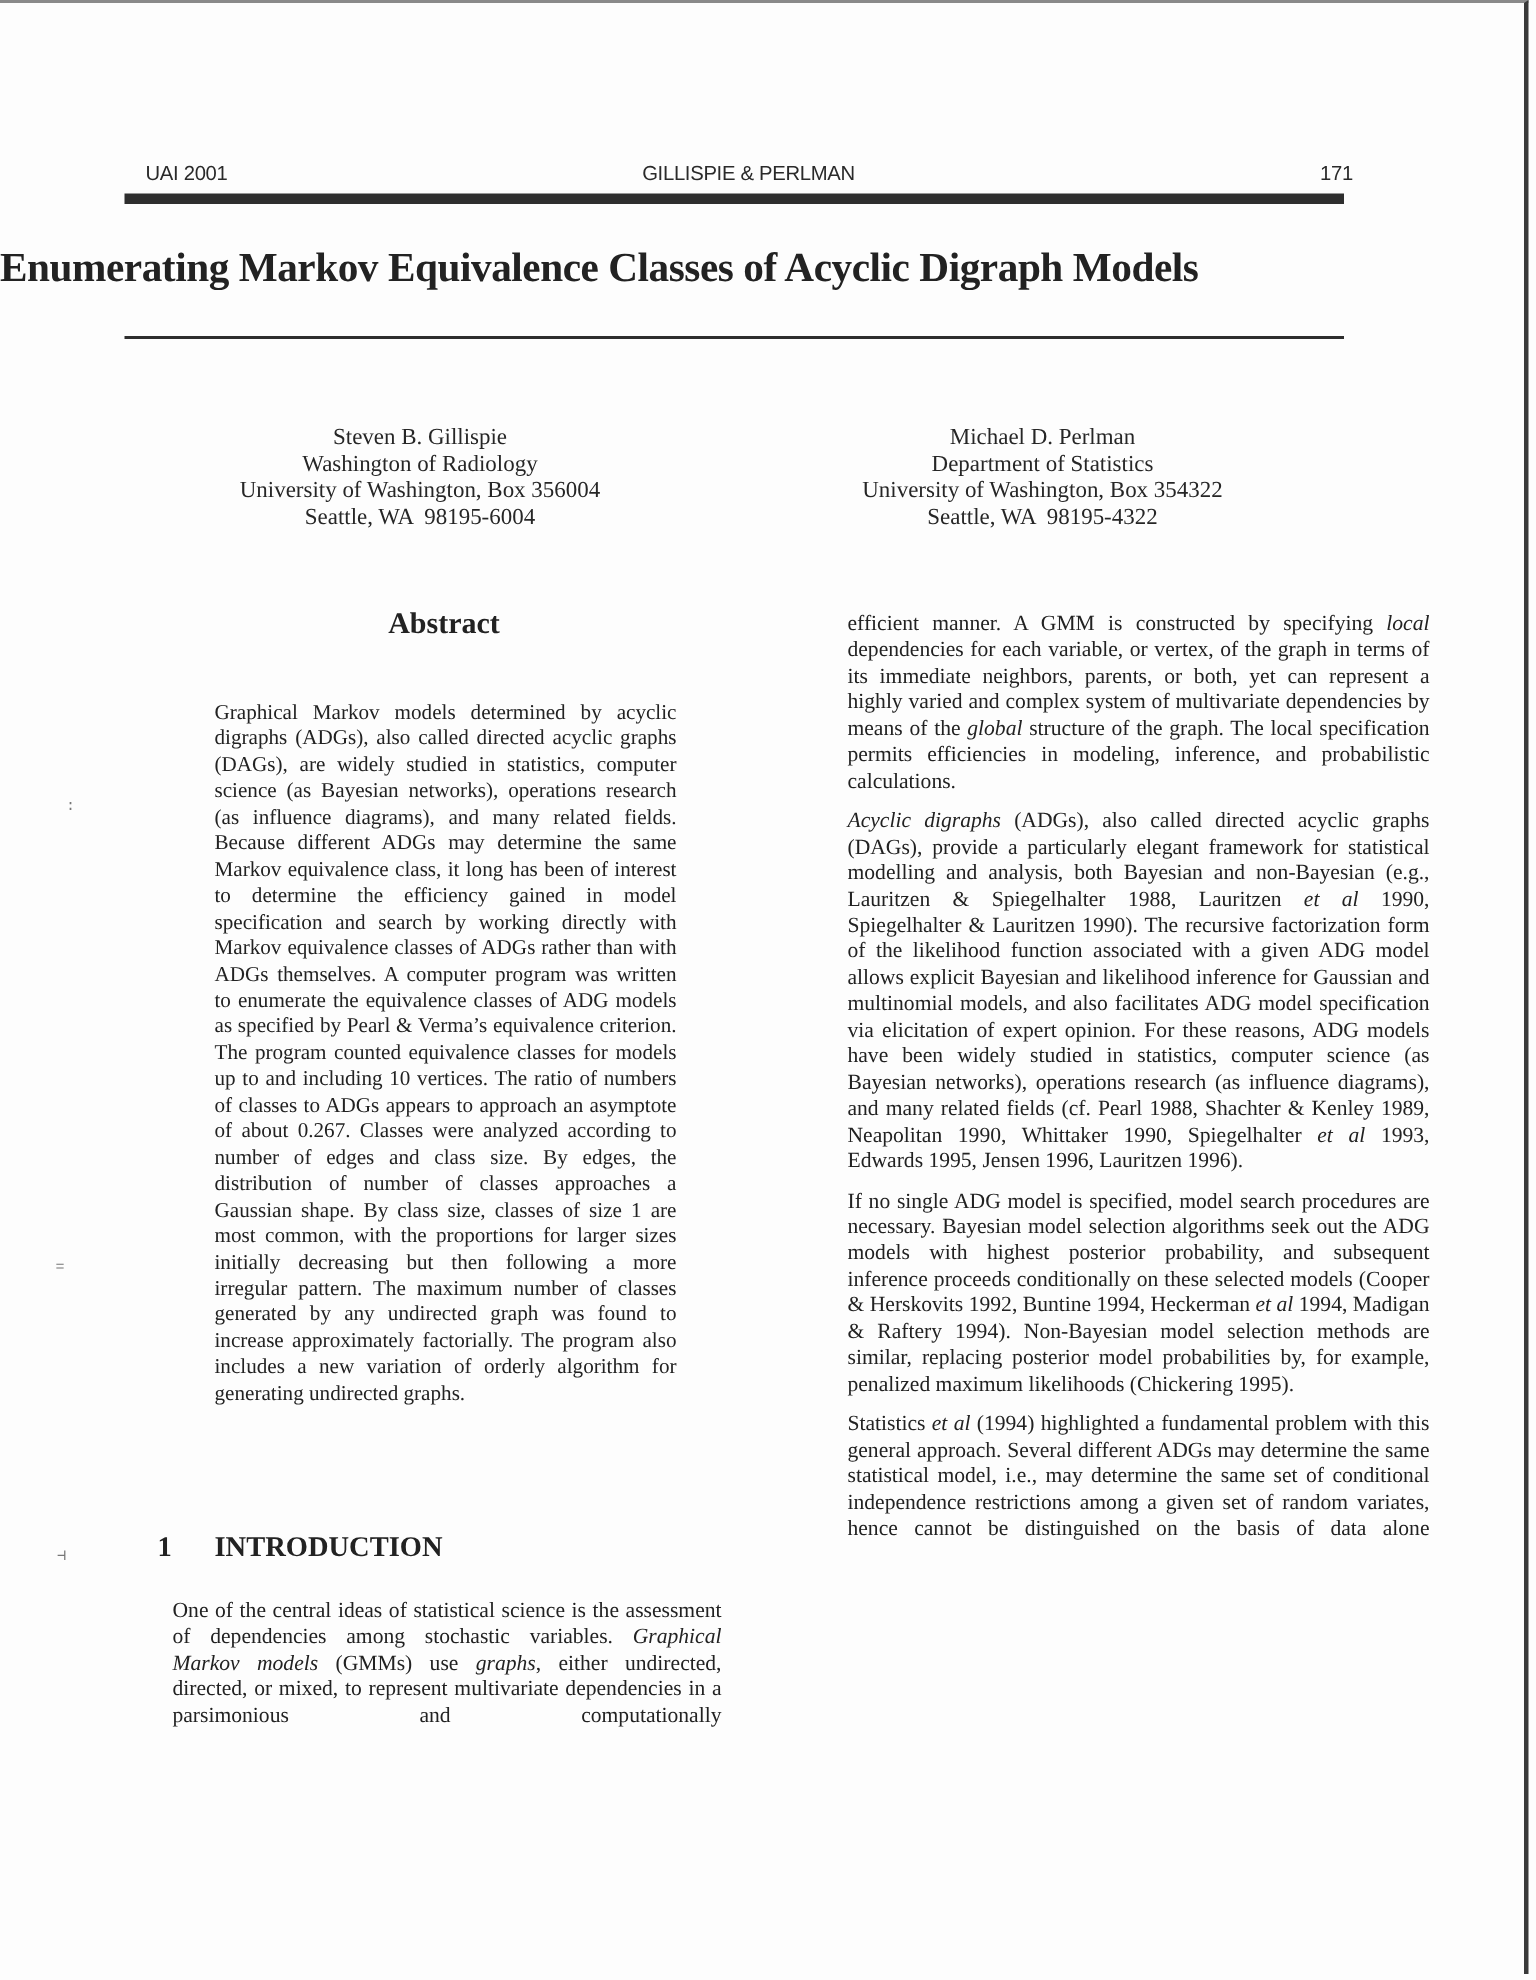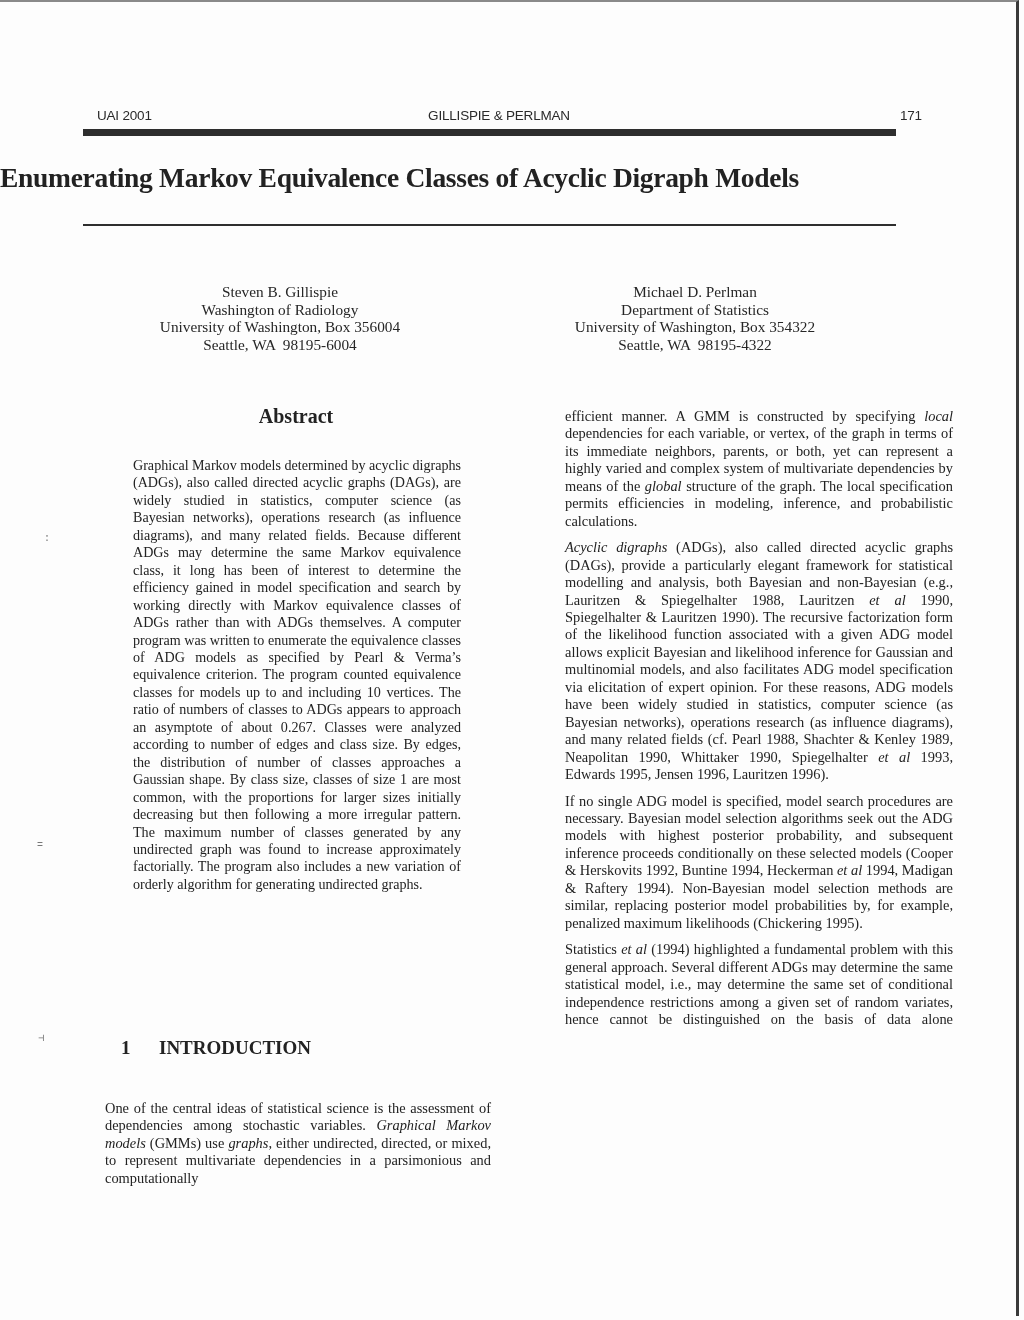--- a/index.html
+++ b/index.html
@@ -2,42 +2,42 @@
 <html><head>
   <meta charset="utf-8">
   <style>
     html, body { margin: 0; padding: 0; background: #fdfdfd; }
     body { width: 1024px; height: 1320px; position: relative; overflow: hidden; color: #1e1e1e; }
     .page-frame { position: absolute; left: 0; top: 0; width: 1019px; height: 1316px;
       border-top: 2px solid #8a8a8a; border-right: 3px solid #3a3a3a; box-sizing: border-box; }
     .running-head { position: absolute; top: 68px; font-family: "Liberation Sans", sans-serif; font-size: 13.5px; color: #2a2a2a; letter-spacing: -0.2px; margin-top: 40px; }
     #rh-left { left: 97px; }
     #rh-center { left: 0; width: 1024px; text-align: center; margin-left: -13px; }
-    #rh-right { left: 900px; }
+    #rh-right { left: 880px; }
     .rule-thick { position: absolute; left: 83px; top: 129px; width: 813px; height: 7px; background: #2e2e2e; }
     .rule-thin { position: absolute; left: 83px; top: 224px; width: 813px; height: 2px; background: #2e2e2e; }
     .paper-title { position: absolute; top: 162px; left: 0; width: 982px; text-align: left;
       font-family: "Liberation Serif", serif; font-weight: bold; font-size: 27.5px; color: #222; letter-spacing: -0.3px; }
     .author { position: absolute; top: 283px; width: 300px; text-align: center;
       font-family: "Liberation Serif", serif; font-size: 15.3px; line-height: 17.6px; color: #262626; }
     #author-1 { left: 130px; }
     #author-2 { left: 545px; }
     .author .name { font-weight: normal; }
     .col { position: absolute; font-family: "Liberation Serif", serif; font-size: 14.4px; line-height: 17.45px;
       text-align: justify; color: #222; }
     .abstract-head { position: absolute; top: 405px; left: 132px; width: 328px; text-align: center;
       font-family: "Liberation Serif", serif; font-weight: bold; font-size: 20px; color: #222; }
     #abstract-body { left: 133px; top: 457px; width: 328px; font-size: 14.1px; }
     .section-head { position: absolute; top: 1021px; left: 105px; font-family: "Liberation Serif", serif;
       font-weight: bold; font-size: 19px; color: #222; }
     .section-head .num { display: inline-block; width: 38px; }
-    #intro-left { left: 105px; top: 1100px; width: 386px; }
+    #intro-left { left: 105px; top: 1056px; width: 386px; }
     #right-col { left: 518px; top: 408px; width: 388px; margin-left: 47px; }
     #right-col p { margin: 0 0 9px 0; }
-    #intro-left p, #abstract-body p { margin: 0; }
+    #intro-left p, #abstract-body p { margin: 10px; }
     .justify-last p::after { content: ""; display: inline-block; width: 100%; }
     .margin-mark { position: absolute; font-family: "Liberation Mono", monospace; font-size: 10px; color: #777; }
   </style>
 </head>
 <body>
 
 <div class="page-frame"></div>
 
 <div class="running-head" id="rh-left">UAI 2001</div>
 <div class="running-head" id="rh-center">GILLISPIE &amp; PERLMAN</div>
@@ -58,21 +58,21 @@
   <div>Department of Statistics</div>
   <div>University of Washington, Box 354322</div>
   <div style="white-space:pre">Seattle, WA  98195-4322</div>
 </div>
 
 <h2 class="abstract-head" style="margin:0">Abstract</h2>
 <div class="col" id="abstract-body">
   <p>Graphical Markov models determined by acyclic digraphs (ADGs), also called directed acyclic graphs (DAGs), are widely studied in statistics, computer science (as Bayesian networks), operations research (as influence diagrams), and many related fields.  Because different ADGs may determine the same Markov equivalence class, it long has been of interest to determine the efficiency gained in model specification and search by working directly with Markov equivalence classes of ADGs rather than with ADGs themselves.  A computer program was written to enumerate the equivalence classes of ADG models as specified by Pearl &amp; Verma’s equivalence criterion.  The program counted equivalence classes for models up to and including 10 vertices.  The ratio of numbers of classes to ADGs appears to approach an asymptote of about 0.267.  Classes were analyzed according to number of edges and class size.  By edges, the distribution of number of classes approaches a Gaussian shape.  By class size, classes of size 1 are most common, with the proportions for larger sizes initially decreasing but then following a more irregular pattern.  The maximum number of classes generated by any undirected graph was found to increase approximately factorially.  The program also includes a new variation of orderly algorithm for generating undirected graphs.</p>
 </div>
 
-<h2 class="section-head" style="margin:16px">
+<h2 class="section-head" style="margin:0">
   <span class="num">1</span><span>INTRODUCTION</span>
 </h2>
 
 <div class="col justify-last" id="intro-left">
   <p><span>One of the central ideas of statistical science is the assessment of dependencies among stochastic variables. </span><i>Graphical Markov models</i><span> (GMMs) use </span><i>graphs</i><span>, either undirected, directed, or mixed, to represent multivariate dependencies in a parsimonious and computationally</span></p>
 </div>
 
 <div class="col" id="right-col">
   <p><span>efficient manner.  A GMM is constructed by specifying </span><i>local</i><span> dependencies for each variable, or vertex, of the graph in terms of its immediate neighbors, parents, or both, yet can represent a highly varied and complex system of multivariate dependencies by means of the </span><i>global</i><span> structure of the graph.  The local specification permits efficiencies in modeling, inference, and probabilistic calculations.</span></p>
   <p><i>Acyclic digraphs</i><span> (ADGs), also called directed acyclic graphs (DAGs), provide a particularly elegant framework for statistical modelling and analysis, both Bayesian and non-Bayesian (e.g., Lauritzen &amp; Spiegelhalter 1988, Lauritzen </span><i>et al</i><span> 1990, Spiegelhalter &amp; Lauritzen 1990). The recursive factorization form of the likelihood function associated with a given ADG model allows explicit Bayesian and likelihood inference for Gaussian and multinomial models, and also facilitates ADG model specification via elicitation of expert opinion.  For these reasons, ADG models have been widely studied in statistics, computer science (as Bayesian networks), operations research (as influence diagrams), and many related fields (cf. Pearl 1988, Shachter &amp; Kenley 1989, Neapolitan 1990, Whittaker 1990, Spiegelhalter </span><i>et al</i><span> 1993, Edwards 1995, Jensen 1996, Lauritzen 1996).</span></p>

